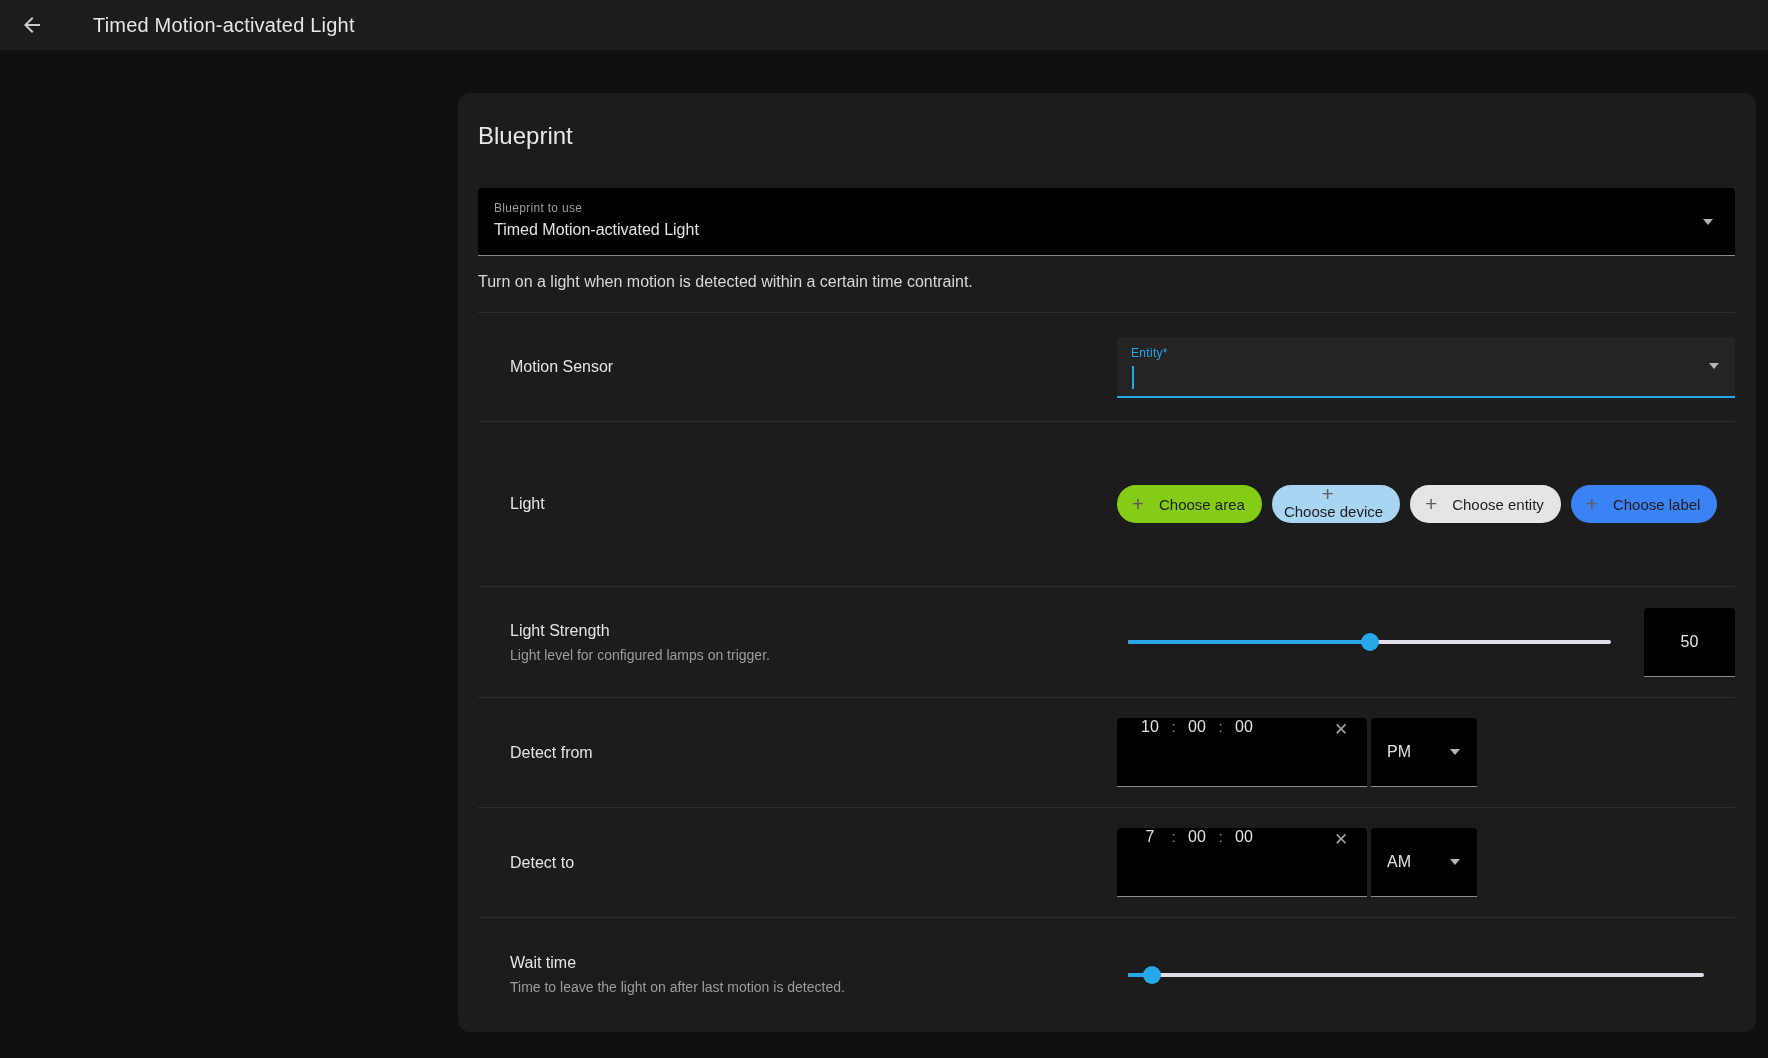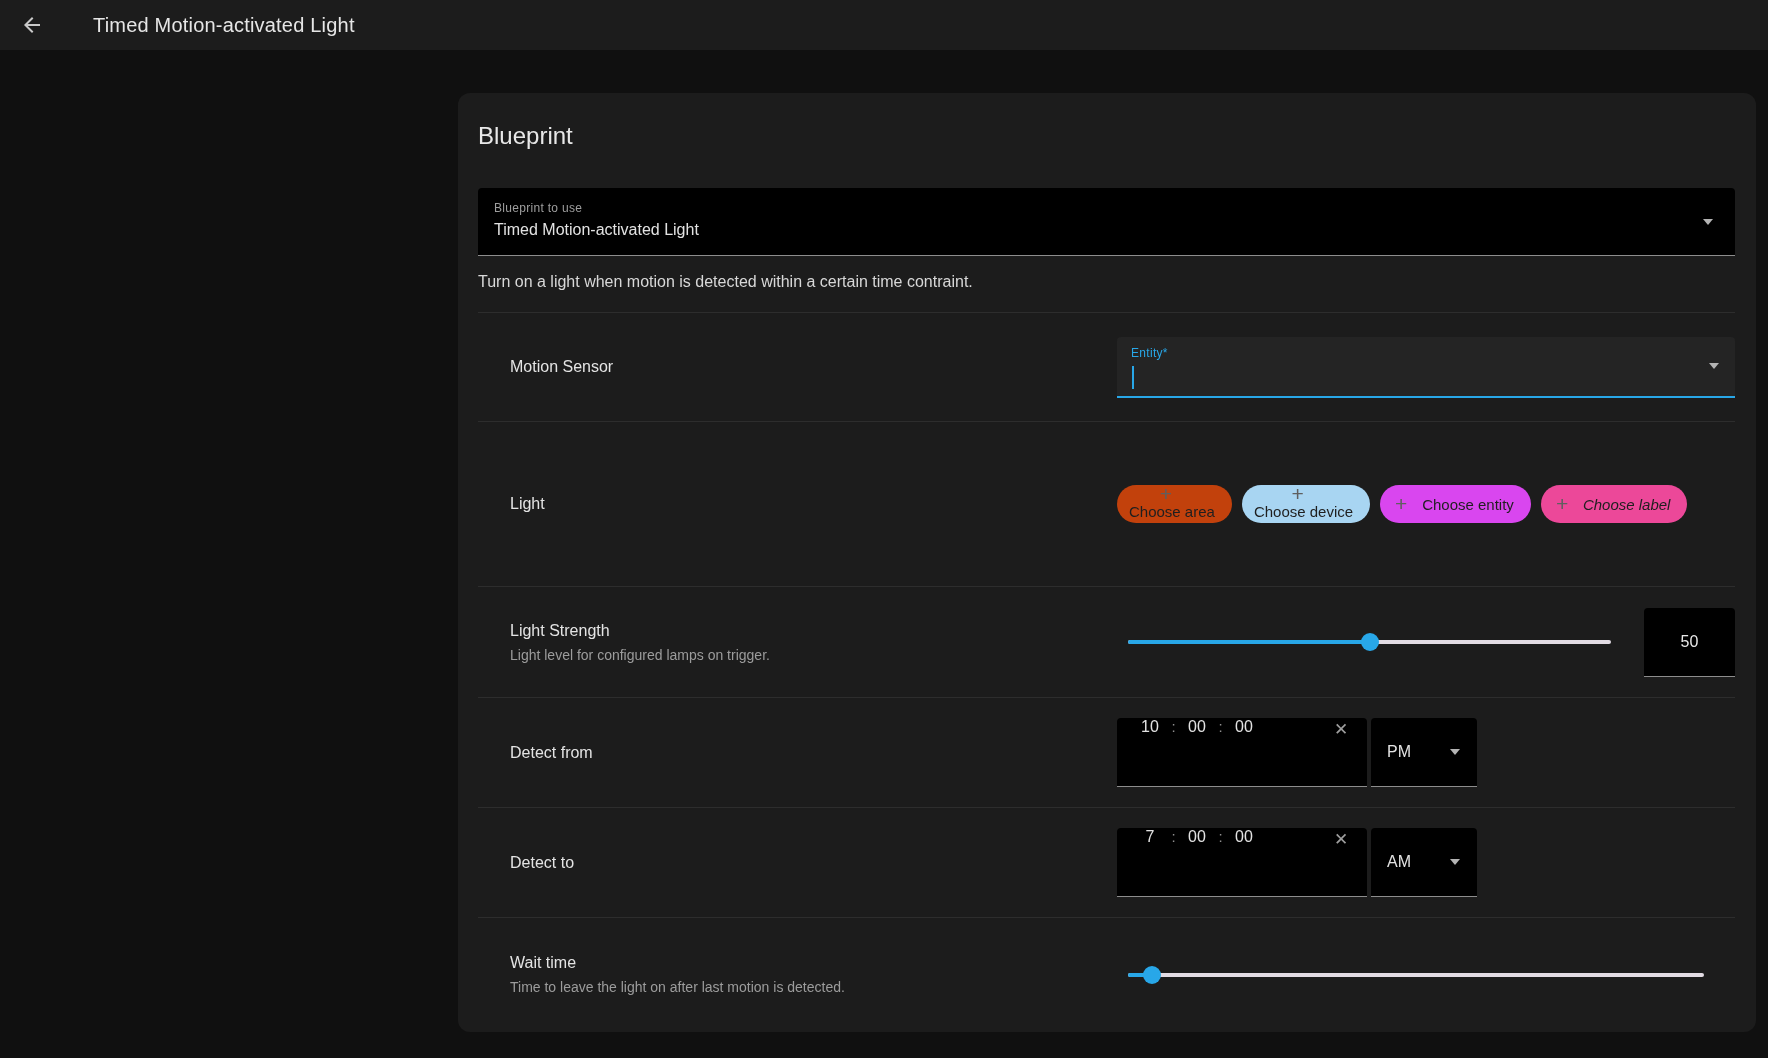--- a/index.html
+++ b/index.html
@@ -152,33 +152,33 @@
       </div>
     </div>
   </div>
 
   <div class="row row-light">
     <div class="row-label-wrap">
       <div class="row-label">Light</div>
     </div>
     <div class="row-control">
       <div class="chips">
-        <button class="chip" style="background-color: #c2410c; flex-direction: column;">
+        <button class="chip" style="background-color: #84cc16;">
           <span class="plus-icon"></span>
           <span>Choose area</span>
         </button>
         <button class="chip" style="background-color: rgb(168, 213, 242); flex-direction: column;">
           <span class="plus-icon"></span>
           <span>Choose device</span>
         </button>
-        <button class="chip" style="background-color: #d946ef;">
+        <button class="chip" style="background-color: #e5e5e5;">
           <span class="plus-icon"></span>
           <span>Choose entity</span>
         </button>
-        <button class="chip" style="background-color: #ec4899; font-style: italic;">
+        <button class="chip" style="background-color: #3b82f6;">
           <span class="plus-icon"></span>
           <span>Choose label</span>
         </button>
       </div>
     </div>
   </div>
 
   <div class="row row-strength">
     <div class="row-label-wrap">
       <div class="row-label">Light Strength</div>

